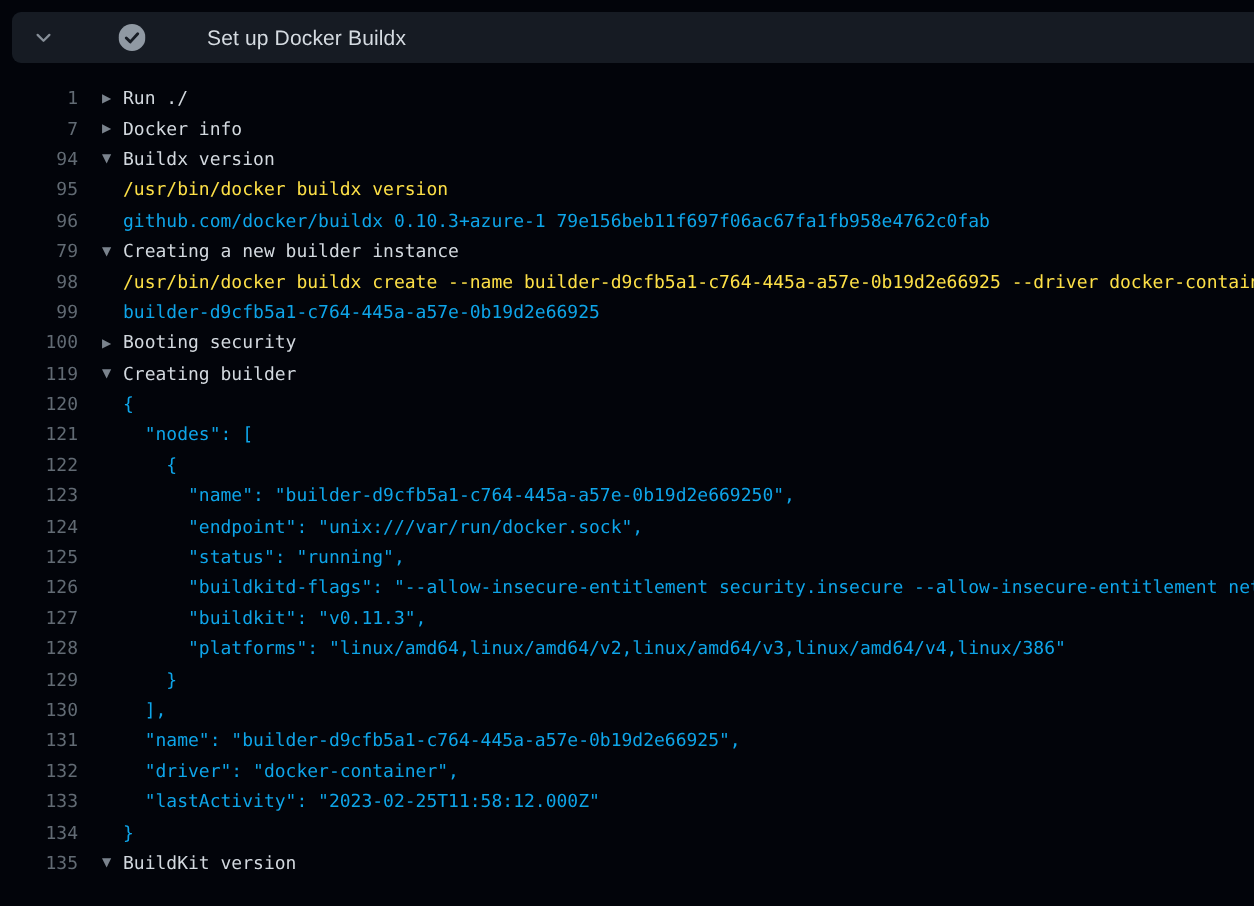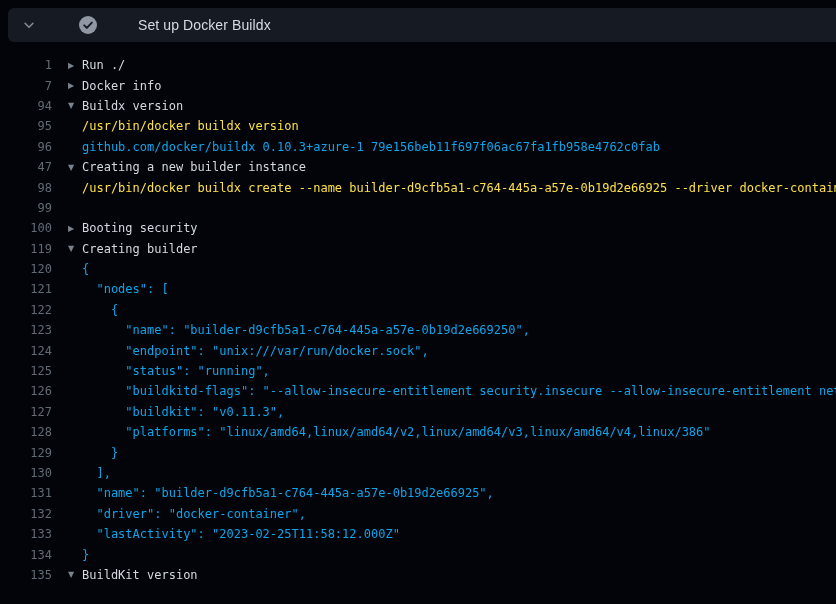--- a/index.html
+++ b/index.html
@@ -96,23 +96,23 @@
   </span>
   <span class="step-title">Set up Docker Buildx</span>
 </div>
 
 <div class="log" id="log">
     <div class="log-row group"><span class="num">1</span><span class="arrow">▶</span><span class="txt">Run ./</span></div>
     <div class="log-row group"><span class="num">7</span><span class="arrow">▶</span><span class="txt">Docker info</span></div>
     <div class="log-row group"><span class="num">94</span><span class="arrow">▼</span><span class="txt">Buildx version</span></div>
     <div class="log-row command"><span class="num">95</span><span class="arrow"></span><span class="txt">/usr/bin/docker buildx version</span></div>
     <div class="log-row output"><span class="num">96</span><span class="arrow"></span><span class="txt">github.com/docker/buildx 0.10.3+azure-1 79e156beb11f697f06ac67fa1fb958e4762c0fab</span></div>
-    <div class="log-row group"><span class="num">47</span><span class="arrow">▼</span><span class="txt">Creating a new builder instance</span></div>
+    <div class="log-row group"><span class="num">79</span><span class="arrow">▼</span><span class="txt">Creating a new builder instance</span></div>
     <div class="log-row command"><span class="num">98</span><span class="arrow"></span><span class="txt">/usr/bin/docker buildx create --name builder-d9cfb5a1-c764-445a-a57e-0b19d2e66925 --driver docker-container</span></div>
-    <div class="log-row output"><span class="num">99</span><span class="arrow"></span></div>
+    <div class="log-row output"><span class="num">99</span><span class="arrow"></span><span class="txt">builder-d9cfb5a1-c764-445a-a57e-0b19d2e66925</span></div>
     <div class="log-row group"><span class="num">100</span><span class="arrow">▶</span><span class="txt">Booting security</span></div>
     <div class="log-row group"><span class="num">119</span><span class="arrow">▼</span><span class="txt">Creating builder</span></div>
     <div class="log-row output"><span class="num">120</span><span class="arrow"></span><span class="txt">{</span></div>
     <div class="log-row output"><span class="num">121</span><span class="arrow"></span><span class="txt">  "nodes": [</span></div>
     <div class="log-row output"><span class="num">122</span><span class="arrow"></span><span class="txt">    {</span></div>
     <div class="log-row output"><span class="num">123</span><span class="arrow"></span><span class="txt">      "name": "builder-d9cfb5a1-c764-445a-a57e-0b19d2e669250",</span></div>
     <div class="log-row output"><span class="num">124</span><span class="arrow"></span><span class="txt">      "endpoint": "unix:///var/run/docker.sock",</span></div>
     <div class="log-row output"><span class="num">125</span><span class="arrow"></span><span class="txt">      "status": "running",</span></div>
     <div class="log-row output"><span class="num">126</span><span class="arrow"></span><span class="txt">      "buildkitd-flags": "--allow-insecure-entitlement security.insecure --allow-insecure-entitlement network.host",</span></div>
     <div class="log-row output"><span class="num">127</span><span class="arrow"></span><span class="txt">      "buildkit": "v0.11.3",</span></div>

